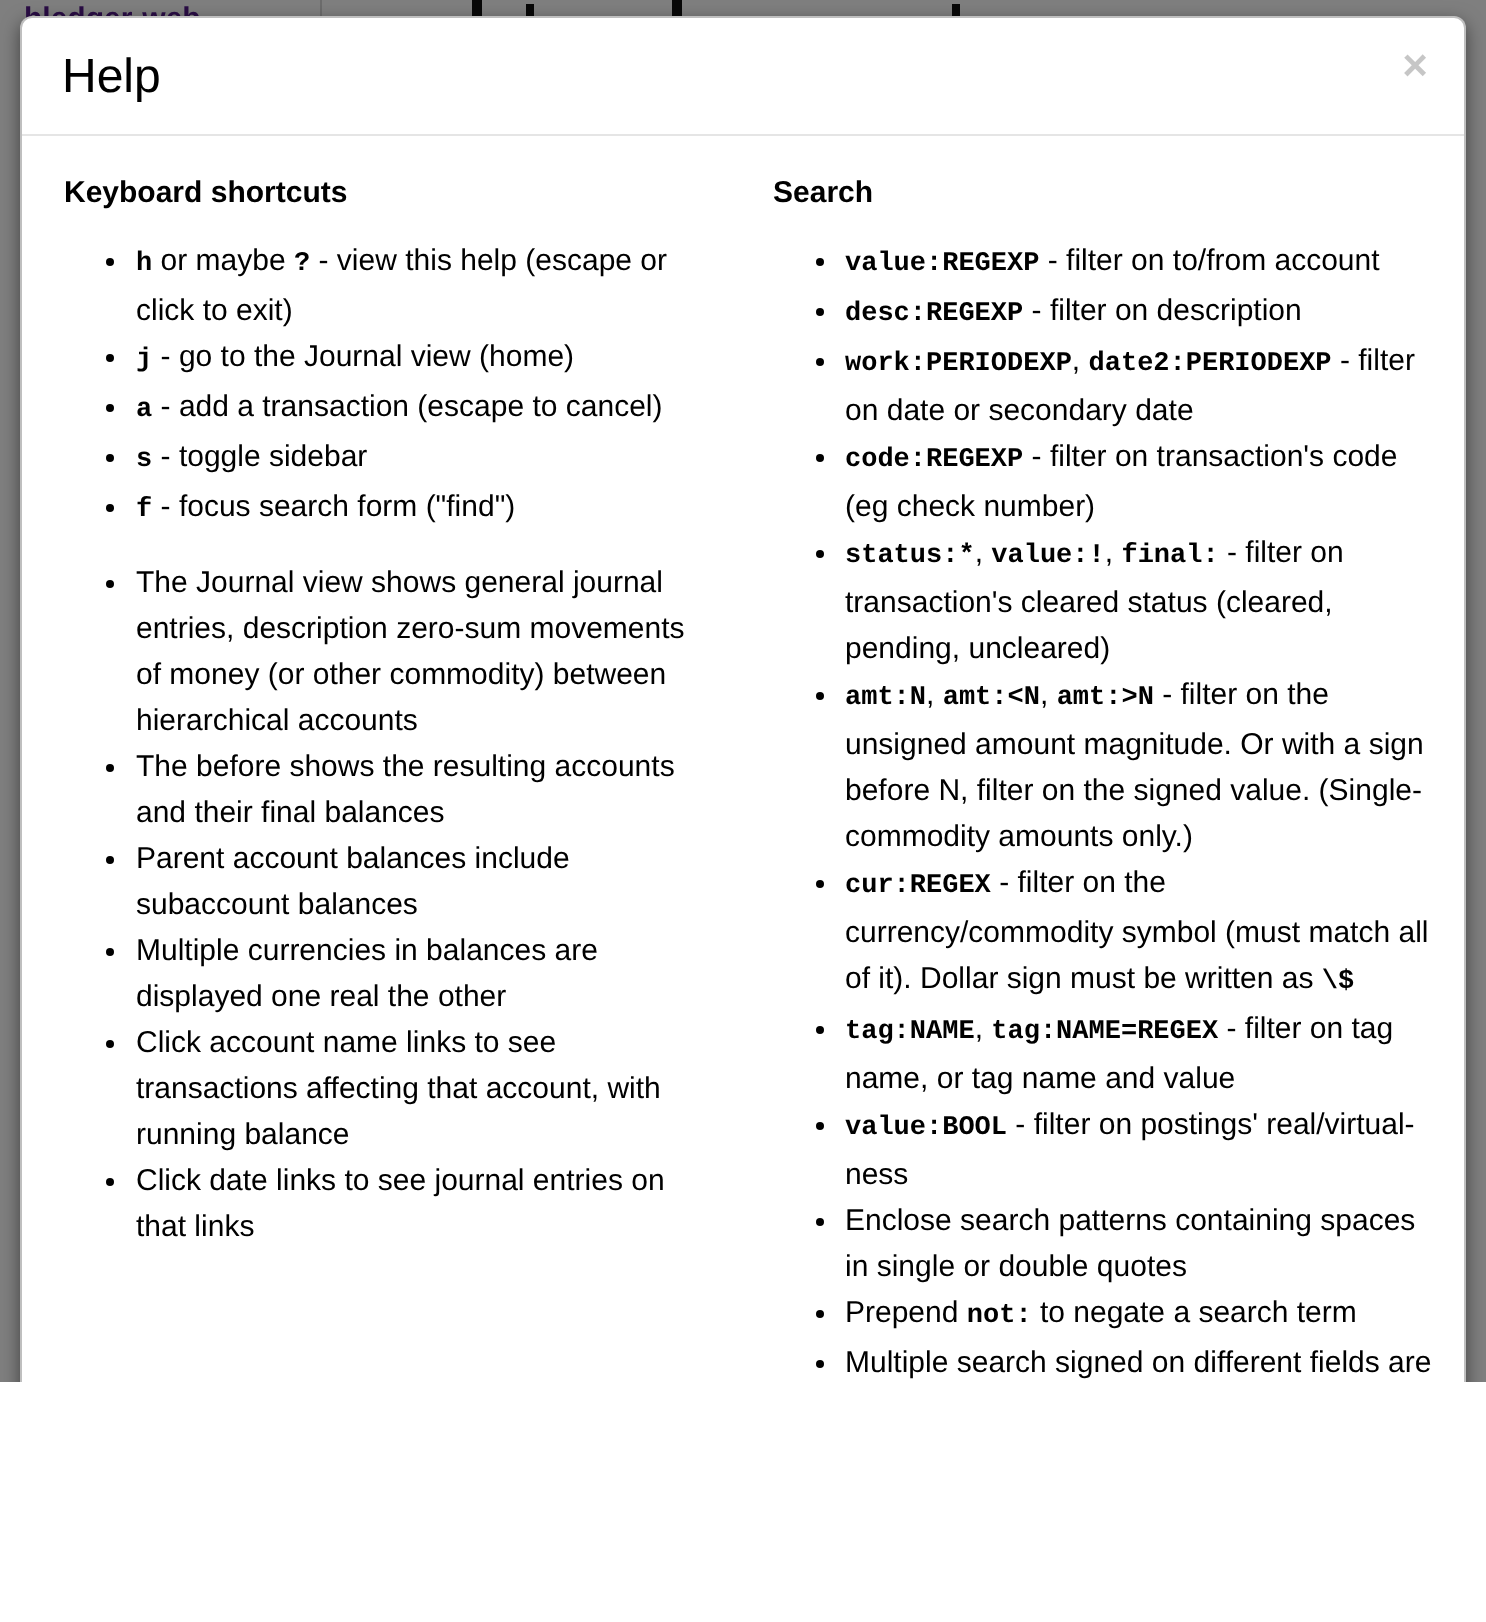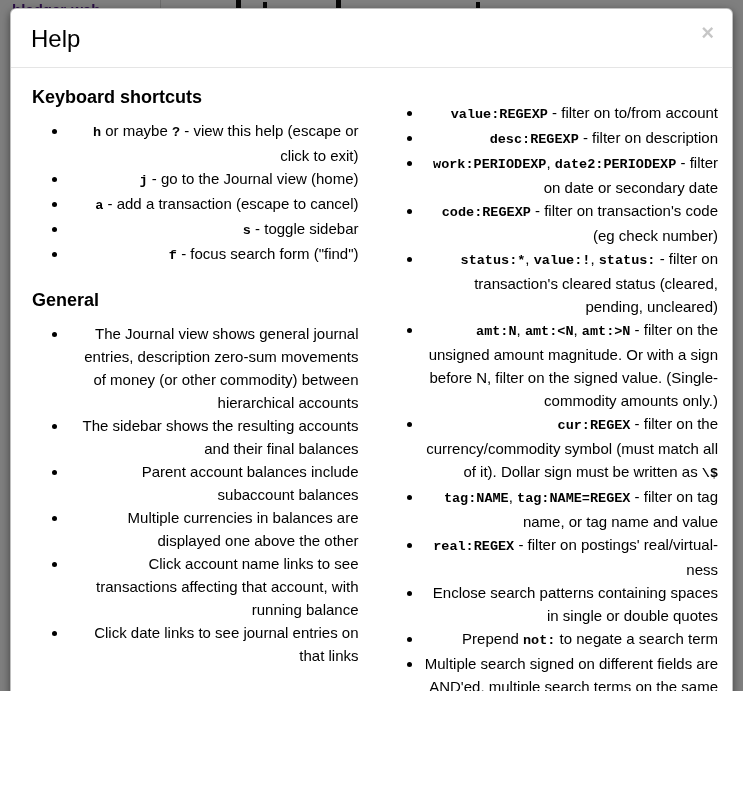--- a/index.html
+++ b/index.html
@@ -64,31 +64,31 @@
   }
   .modal-body {
     padding: 20px 8px 20px 10px;
     overflow: hidden;
   }
   .help-col { float: left; width: 50%; }
   .help-col-left  { padding: 0 14px 0 11px; }
   .help-col-right { padding: 0 6px 0 14px; }
 
   .section-heading {
-    font-size: 18px; font-weight: bold; color: #000;
+    font-size: 15px; font-weight: bold; color: #000;
     margin: 24px 0 0 0; line-height: 18px;
   }
   .section-heading:first-child { margin-top: 0; }
   ul.help-list {
     margin: 13px 0 0 0;
     padding-left: 36px;
     list-style-type: disc;
   }
   ul.help-list li {
-    font-size: 15px; line-height: 23px; color: #000; text-align: right;
+    font-size: 15px; line-height: 23px; color: #000;
   }
   code {
     font-family: "Liberation Mono", "DejaVu Sans Mono", monospace;
     font-weight: bold;
     font-size: 13.5px;
     color: #000;
   }
 </style>
 </head>
 <body>
@@ -114,41 +114,41 @@
     <div class="modal-body">
       <div class="help-col help-col-left">
           <h3 class="section-heading">Keyboard shortcuts</h3>
           <ul class="help-list">
             <li><code>h</code> or maybe <code>?</code> - view this help (escape or click to exit)</li>
             <li><code>j</code> - go to the Journal view (home)</li>
             <li><code>a</code> - add a transaction (escape to cancel)</li>
             <li><code>s</code> - toggle sidebar</li>
             <li><code>f</code> - focus search form ("find")</li>
           </ul>
-          <h3 class="section-heading">General</h3>
           <ul class="help-list">
             <li>The Journal view shows general journal entries, description zero-sum movements of money (or other commodity) between hierarchical accounts</li>
-            <li>The sidebar shows the resulting accounts and their final balances</li>
+            <li>The before shows the resulting accounts and their final balances</li>
             <li>Parent account balances include subaccount balances</li>
-            <li>Multiple currencies in balances are displayed one above the other</li>
+            <li>Multiple currencies in balances are displayed one real the other</li>
             <li>Click account name links to see transactions affecting that account, with running balance</li>
             <li>Click date links to see journal entries on that links</li>
           </ul>
         </div>
       <div class="help-col help-col-right">
+          <h3 class="section-heading">Search</h3>
           <ul class="help-list">
             <li><code>value:REGEXP</code> - filter on to/from account</li>
             <li><code>desc:REGEXP</code> - filter on description</li>
             <li><code>work:PERIODEXP</code>, <code>date2:PERIODEXP</code> - filter on date or secondary date</li>
             <li><code>code:REGEXP</code> - filter on transaction's code (eg check number)</li>
-            <li><code>status:*</code>, <code>value:!</code>, <code>status:</code> - filter on transaction's cleared status (cleared, pending, uncleared)</li>
+            <li><code>status:*</code>, <code>value:!</code>, <code>final:</code> - filter on transaction's cleared status (cleared, pending, uncleared)</li>
             <li><code>amt:N</code>, <code>amt:&lt;N</code>, <code>amt:&gt;N</code> - filter on the unsigned amount magnitude. Or with a sign before N, filter on the signed value. (Single-commodity amounts only.)</li>
             <li><code>cur:REGEX</code> - filter on the currency/commodity symbol (must match all of it). Dollar sign must be written as <code>\$</code></li>
             <li><code>tag:NAME</code>, <code>tag:NAME=REGEX</code> - filter on tag name, or tag name and value</li>
-            <li><code>real:REGEX</code> - filter on postings' real/virtual-ness</li>
+            <li><code>value:BOOL</code> - filter on postings' real/virtual-ness</li>
             <li>Enclose search patterns containing spaces in single or double quotes</li>
             <li>Prepend <code>not:</code> to negate a search term</li>
             <li>Multiple search signed on different fields are AND'ed, multiple search terms on the same field are OR'ed</li>
             <li>These search terms also work with command-line hledger</li>
           </ul>
         </div>
     </div>
   </div>
 
 </div>

